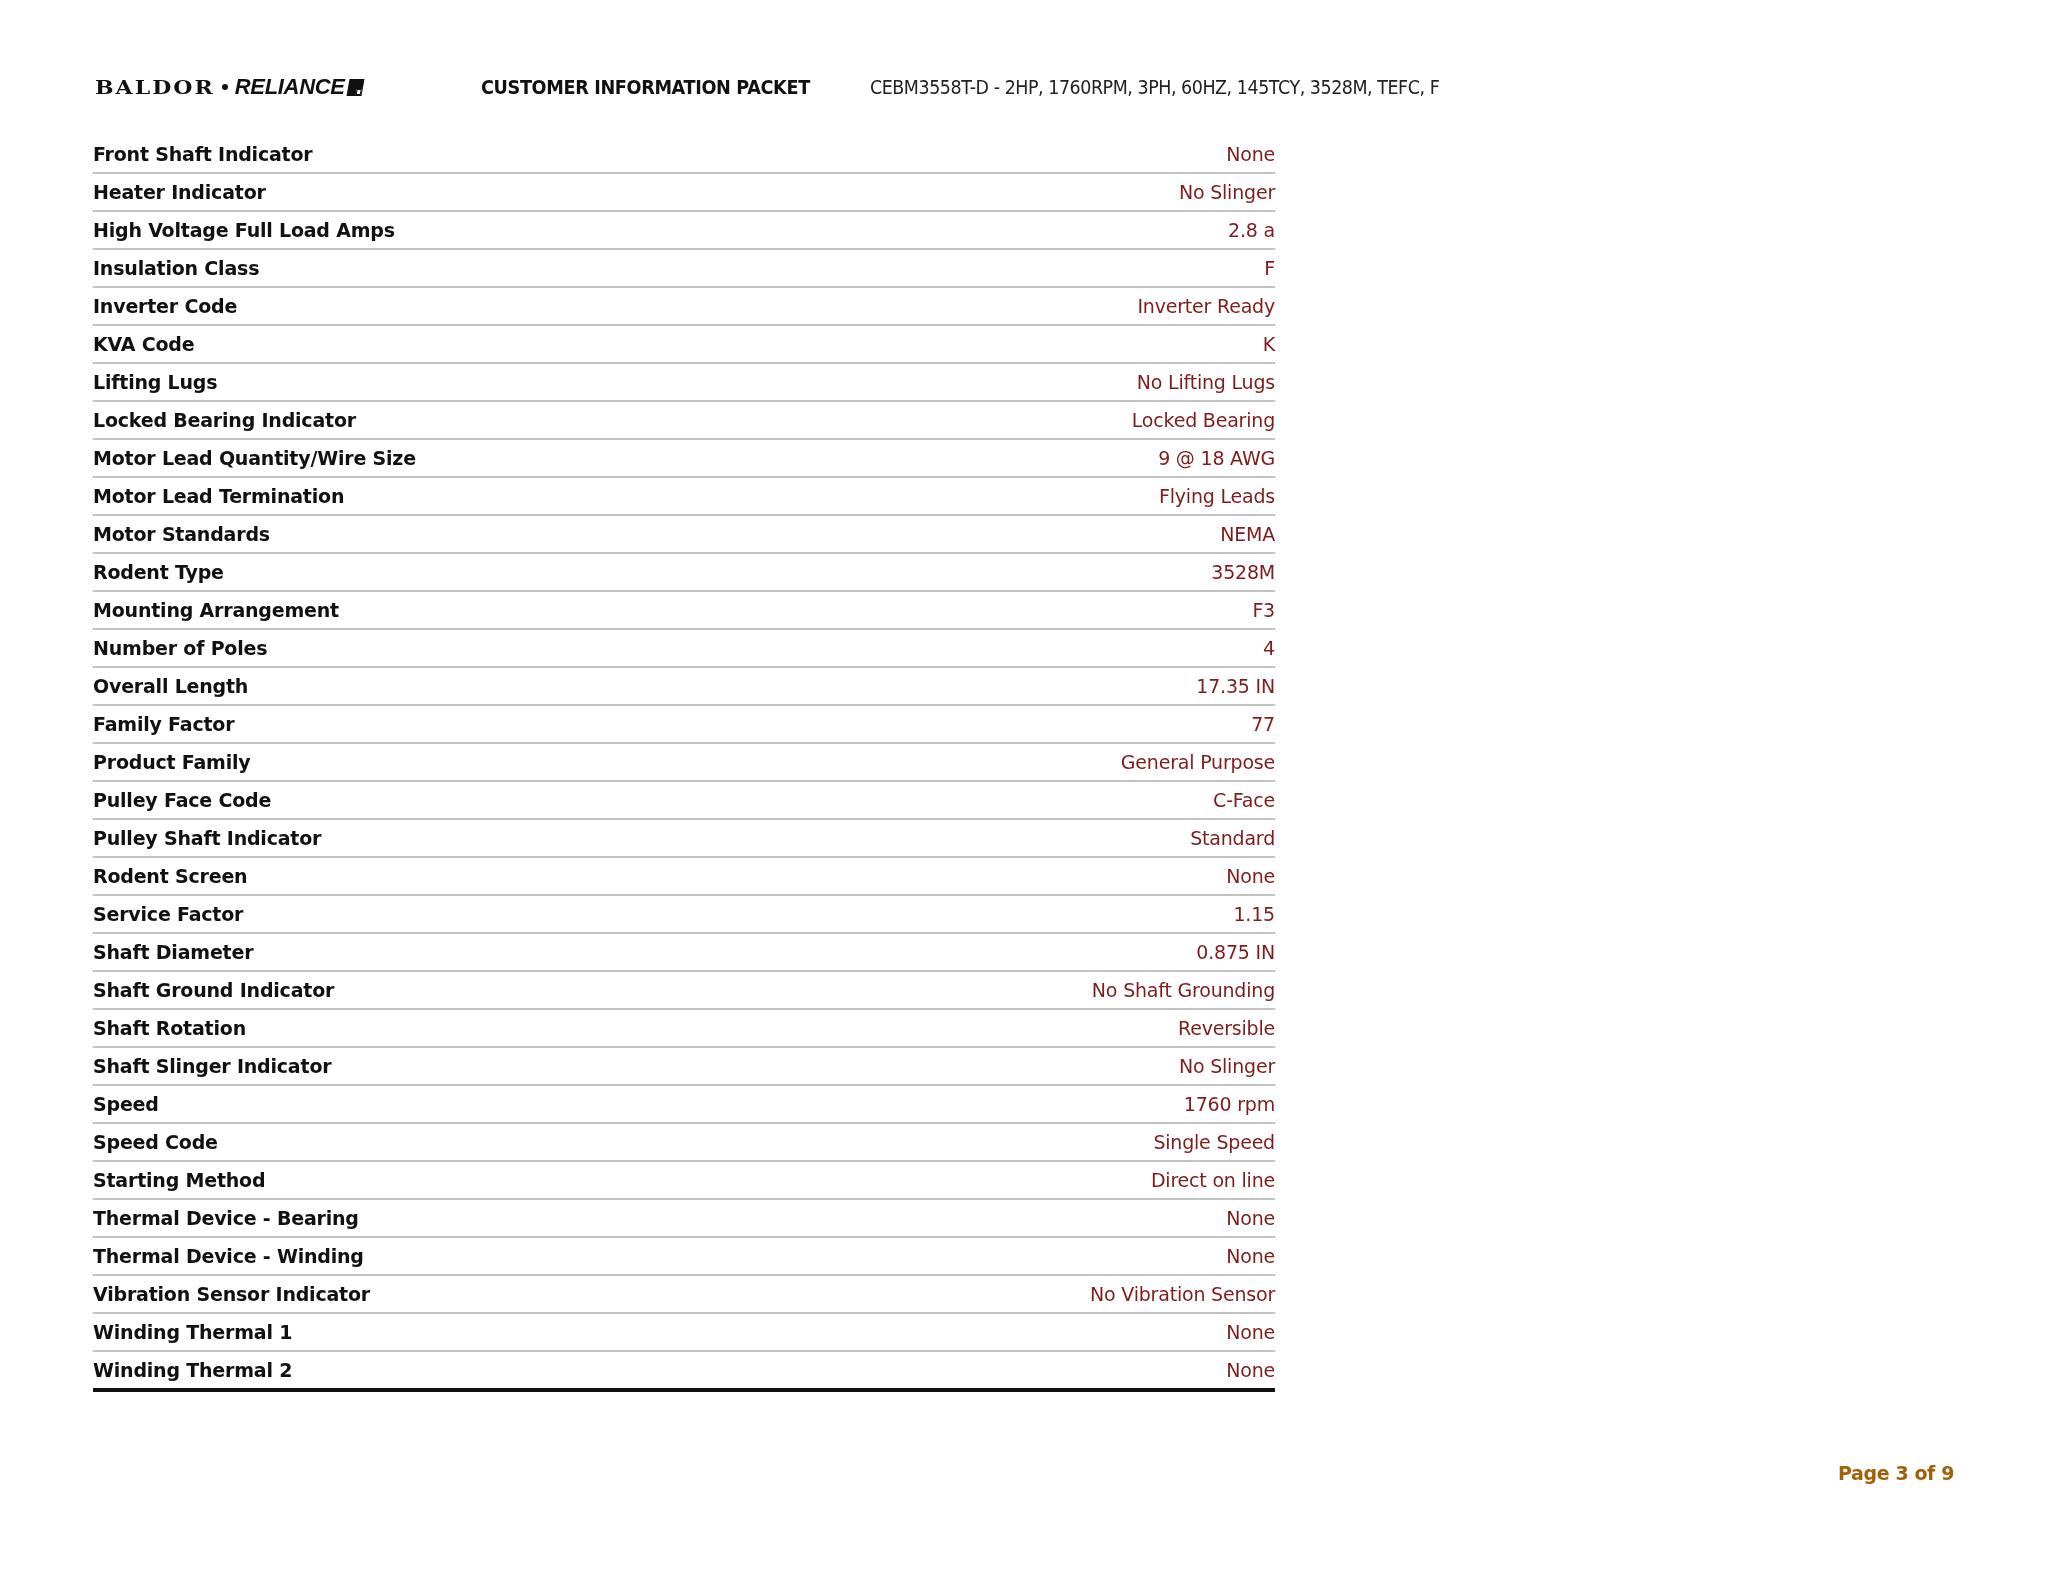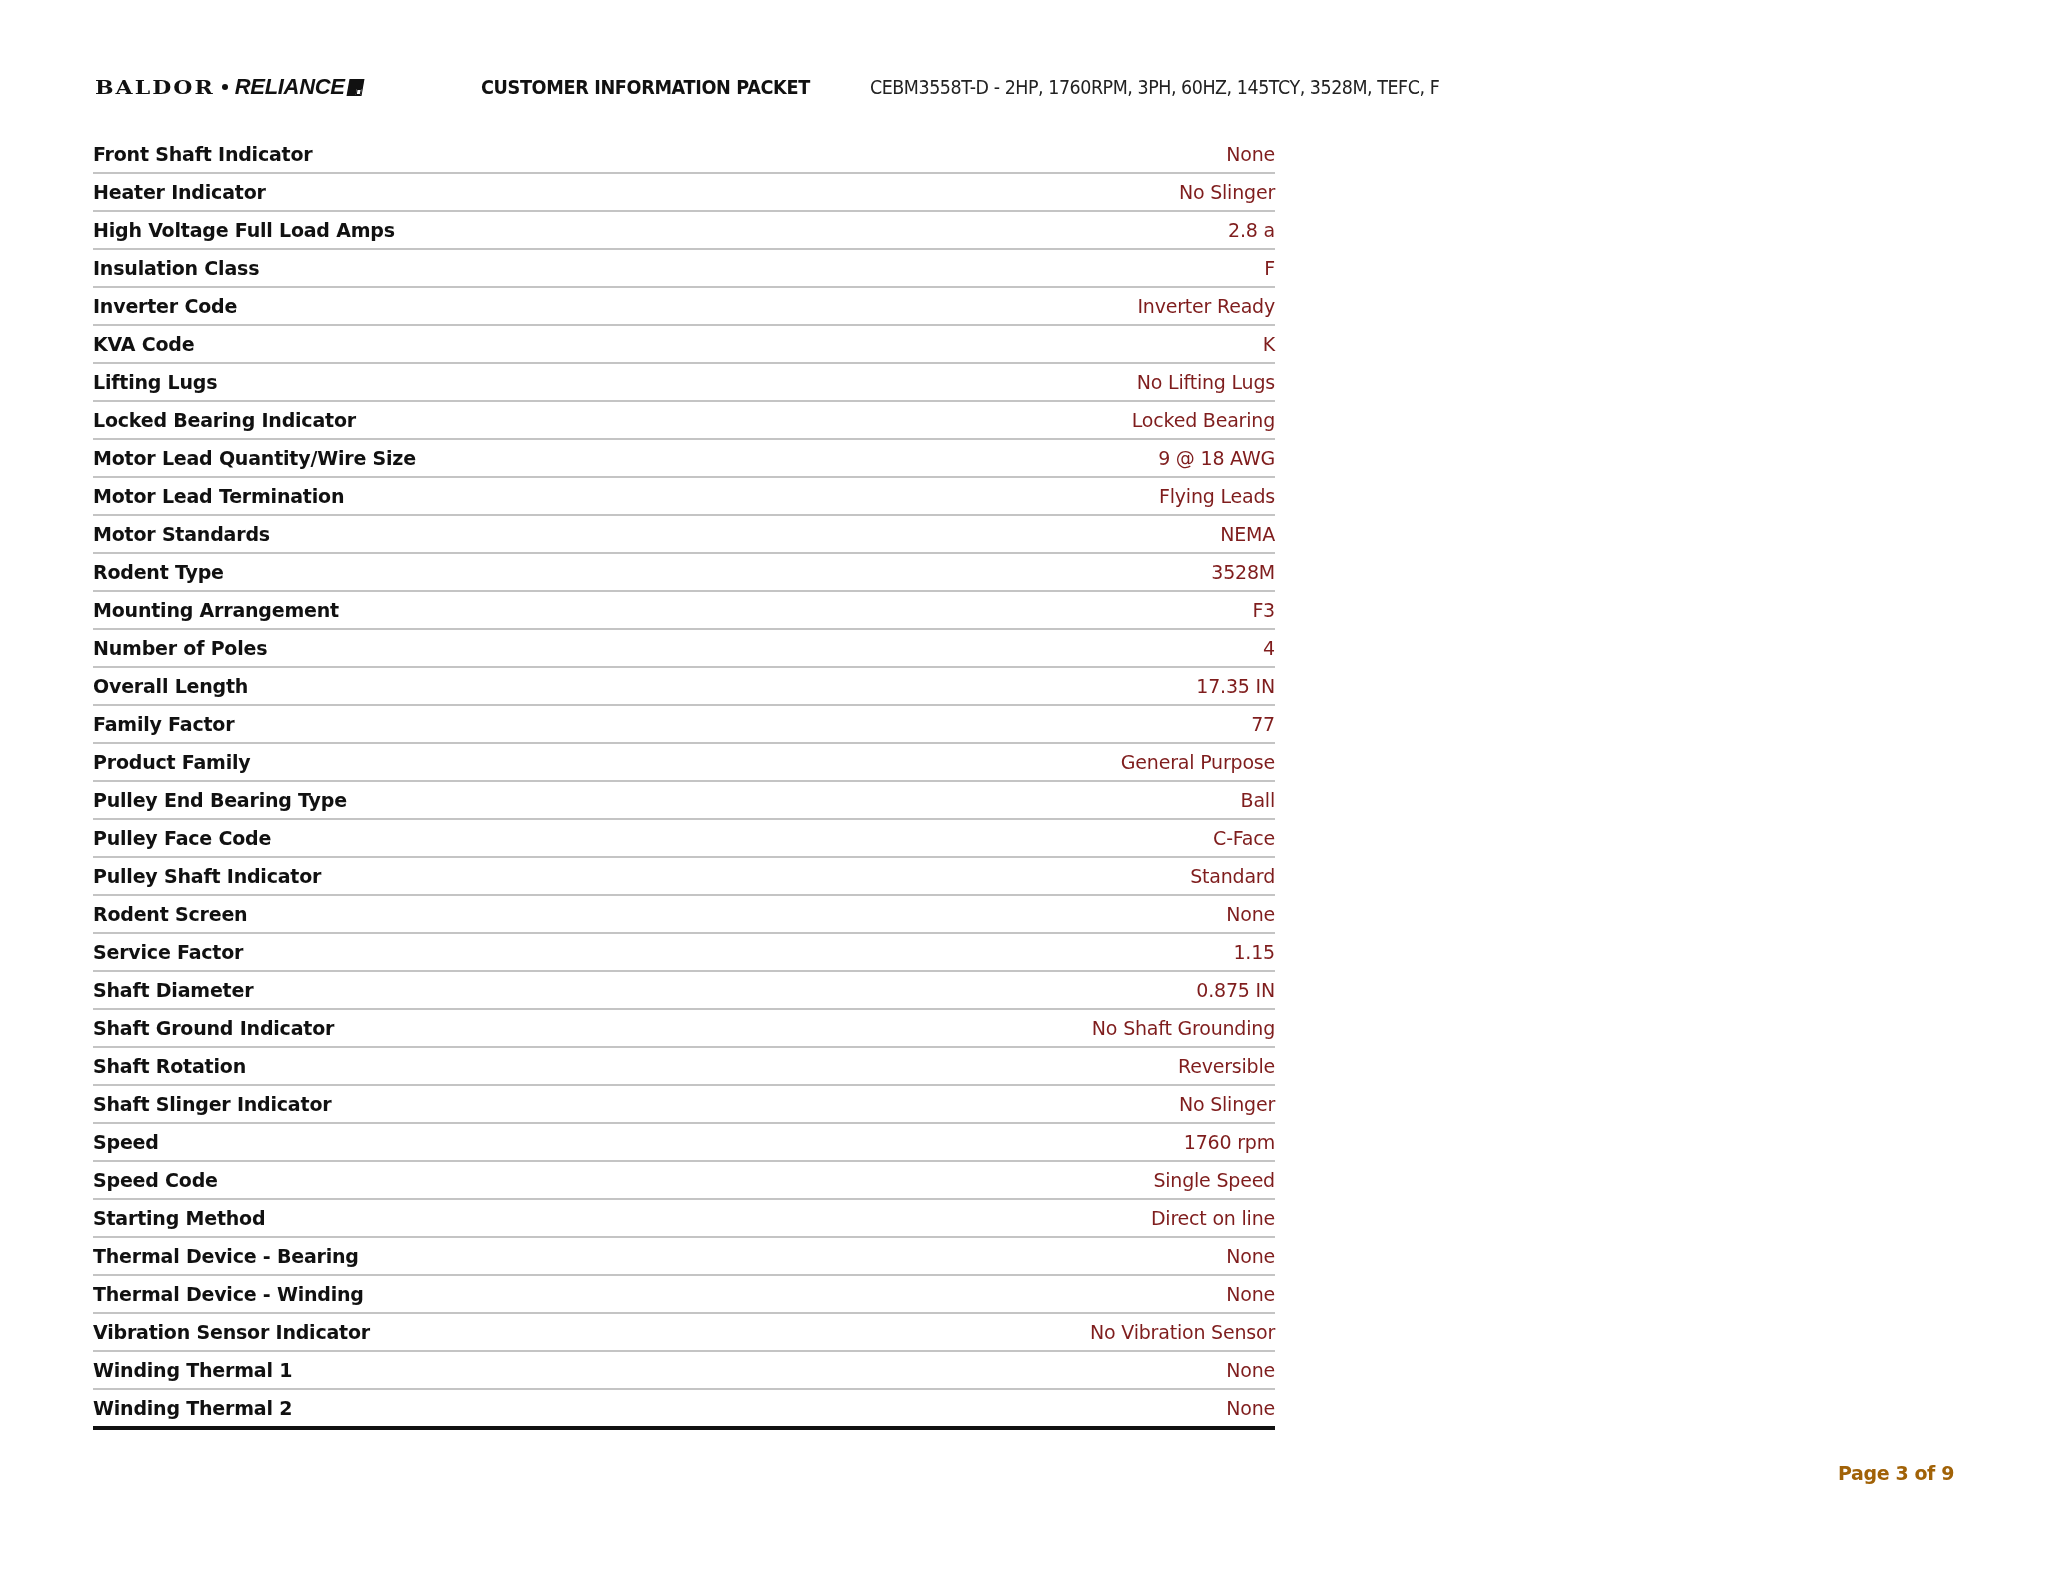--- a/index.html
+++ b/index.html
@@ -120,24 +120,20 @@
     </div>
     <div class="spec-row">
       <span class="spec-label">Family Factor</span>
       <span class="spec-value">77</span>
     </div>
     <div class="spec-row">
       <span class="spec-label">Product Family</span>
       <span class="spec-value">General Purpose</span>
     </div>
     <div class="spec-row">
-      <span class="spec-label">Pulley End Bearing Type</span>
-      <span class="spec-value">Ball</span>
-    </div>
-    <div class="spec-row">
       <span class="spec-label">Pulley Face Code</span>
       <span class="spec-value">C-Face</span>
     </div>
     <div class="spec-row">
       <span class="spec-label">Pulley Shaft Indicator</span>
       <span class="spec-value">Standard</span>
     </div>
     <div class="spec-row">
       <span class="spec-label">Rodent Screen</span>
       <span class="spec-value">None</span>

